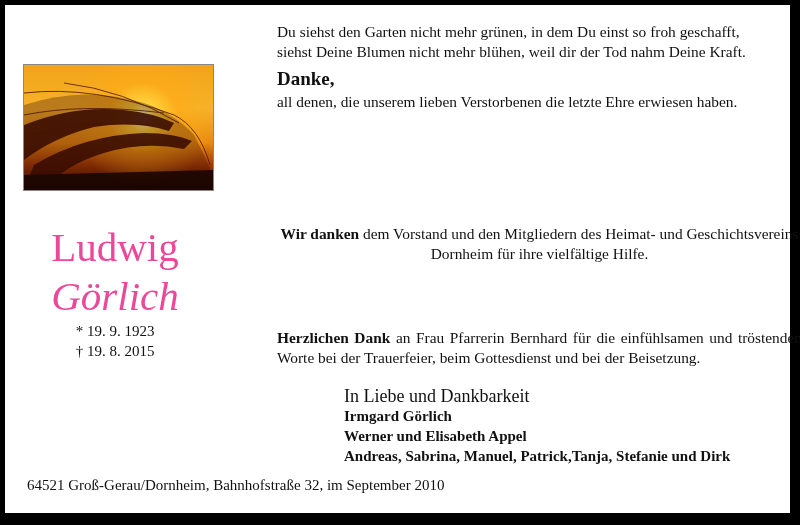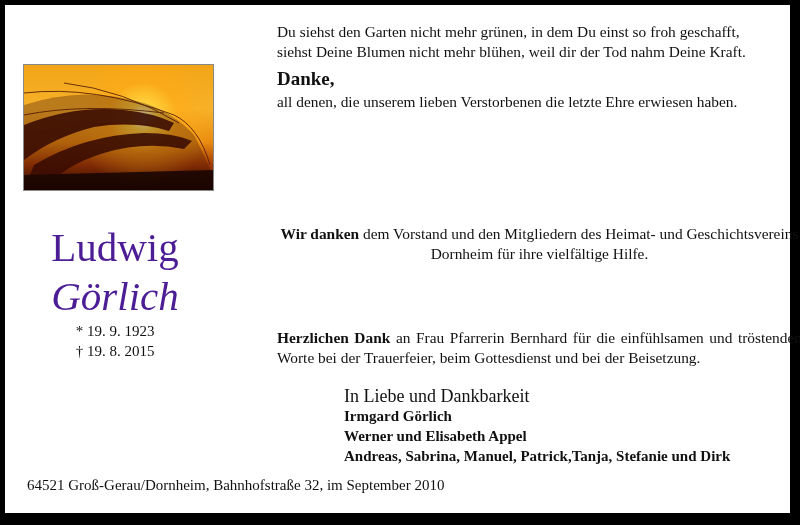--- a/index.html
+++ b/index.html
@@ -17,21 +17,21 @@
     position: absolute; left: 18px; top: 59px; width: 189px; height: 125px;
     border: 1px solid #888;
     background:
       radial-gradient(circle at 63% 42%, #fffbe0 0, #fff3a0 5px, #ffd23c 14px, rgba(255,170,20,0.6) 35px, rgba(255,150,0,0) 70px),
       linear-gradient(180deg, #f2a417 0%, #f7b22a 35%, #e98b10 62%, #a23a05 80%, #2a0a02 100%);
     overflow: hidden;
   }
   .photo svg { position: absolute; left: 0; top: 0; }
   .name {
     position: absolute; left: 0; width: 220px; text-align: center;
-    font-size: 41px; line-height: 46px; color: #4c1d95;
+    font-size: 41px; line-height: 46px; color: #ec4899;
   }
   .name.first { top: 219px; }
   .name.last { top: 268px; font-style: italic; }
   .dates {
     position: absolute; left: 0; width: 220px; text-align: center;
     font-size: 15px; line-height: 20px; top: 316px;
   }
   .text {
     position: absolute; left: 240px; width: 525px;
     font-size: 15.4px; line-height: 19.8px; text-align: justify; margin-left: 32px;

